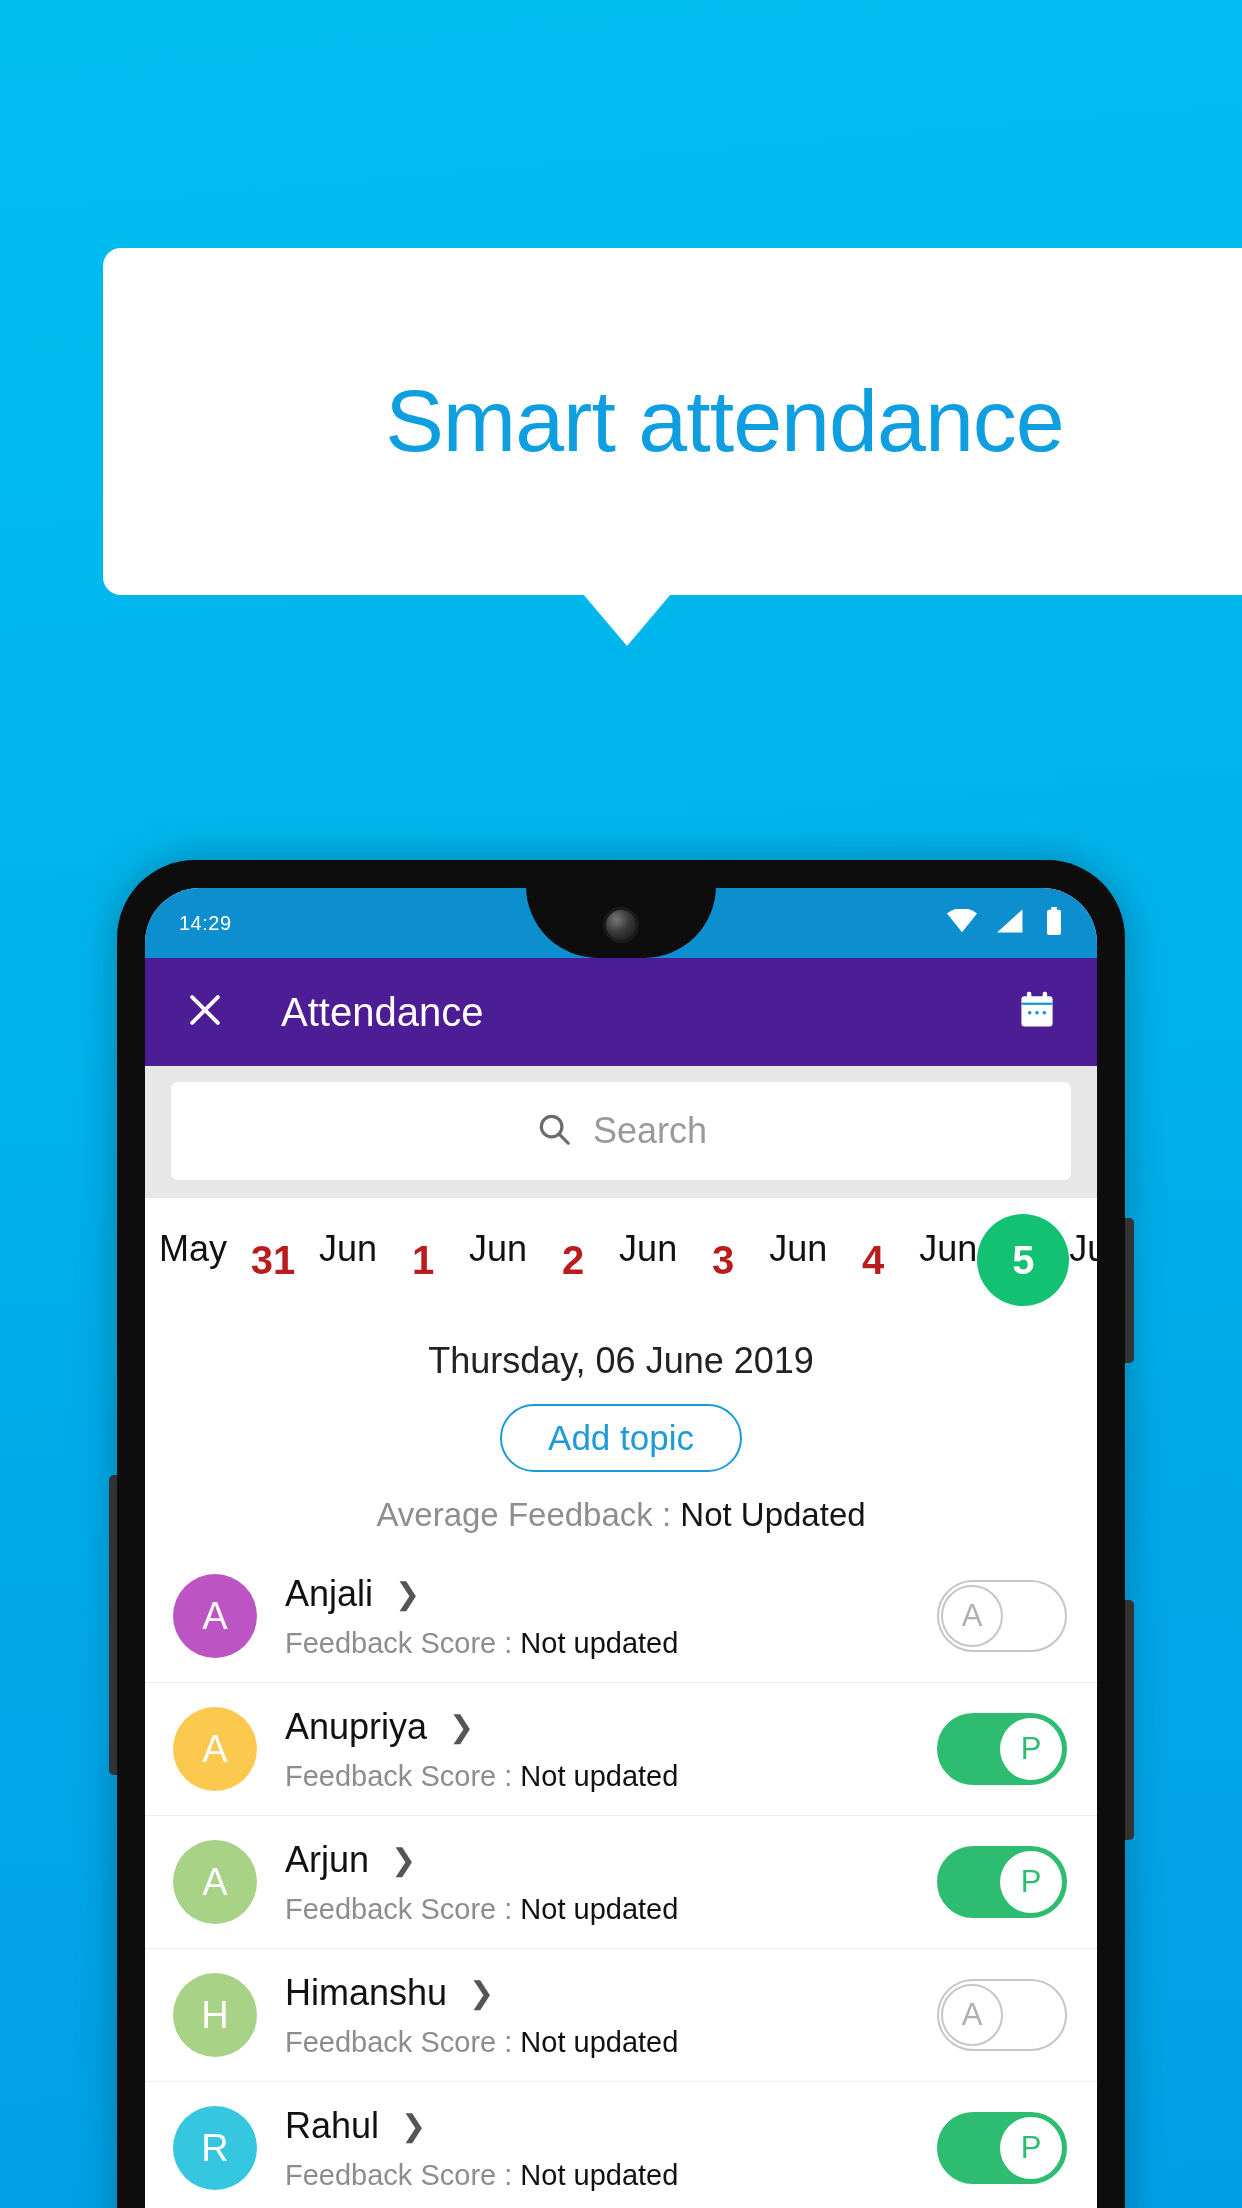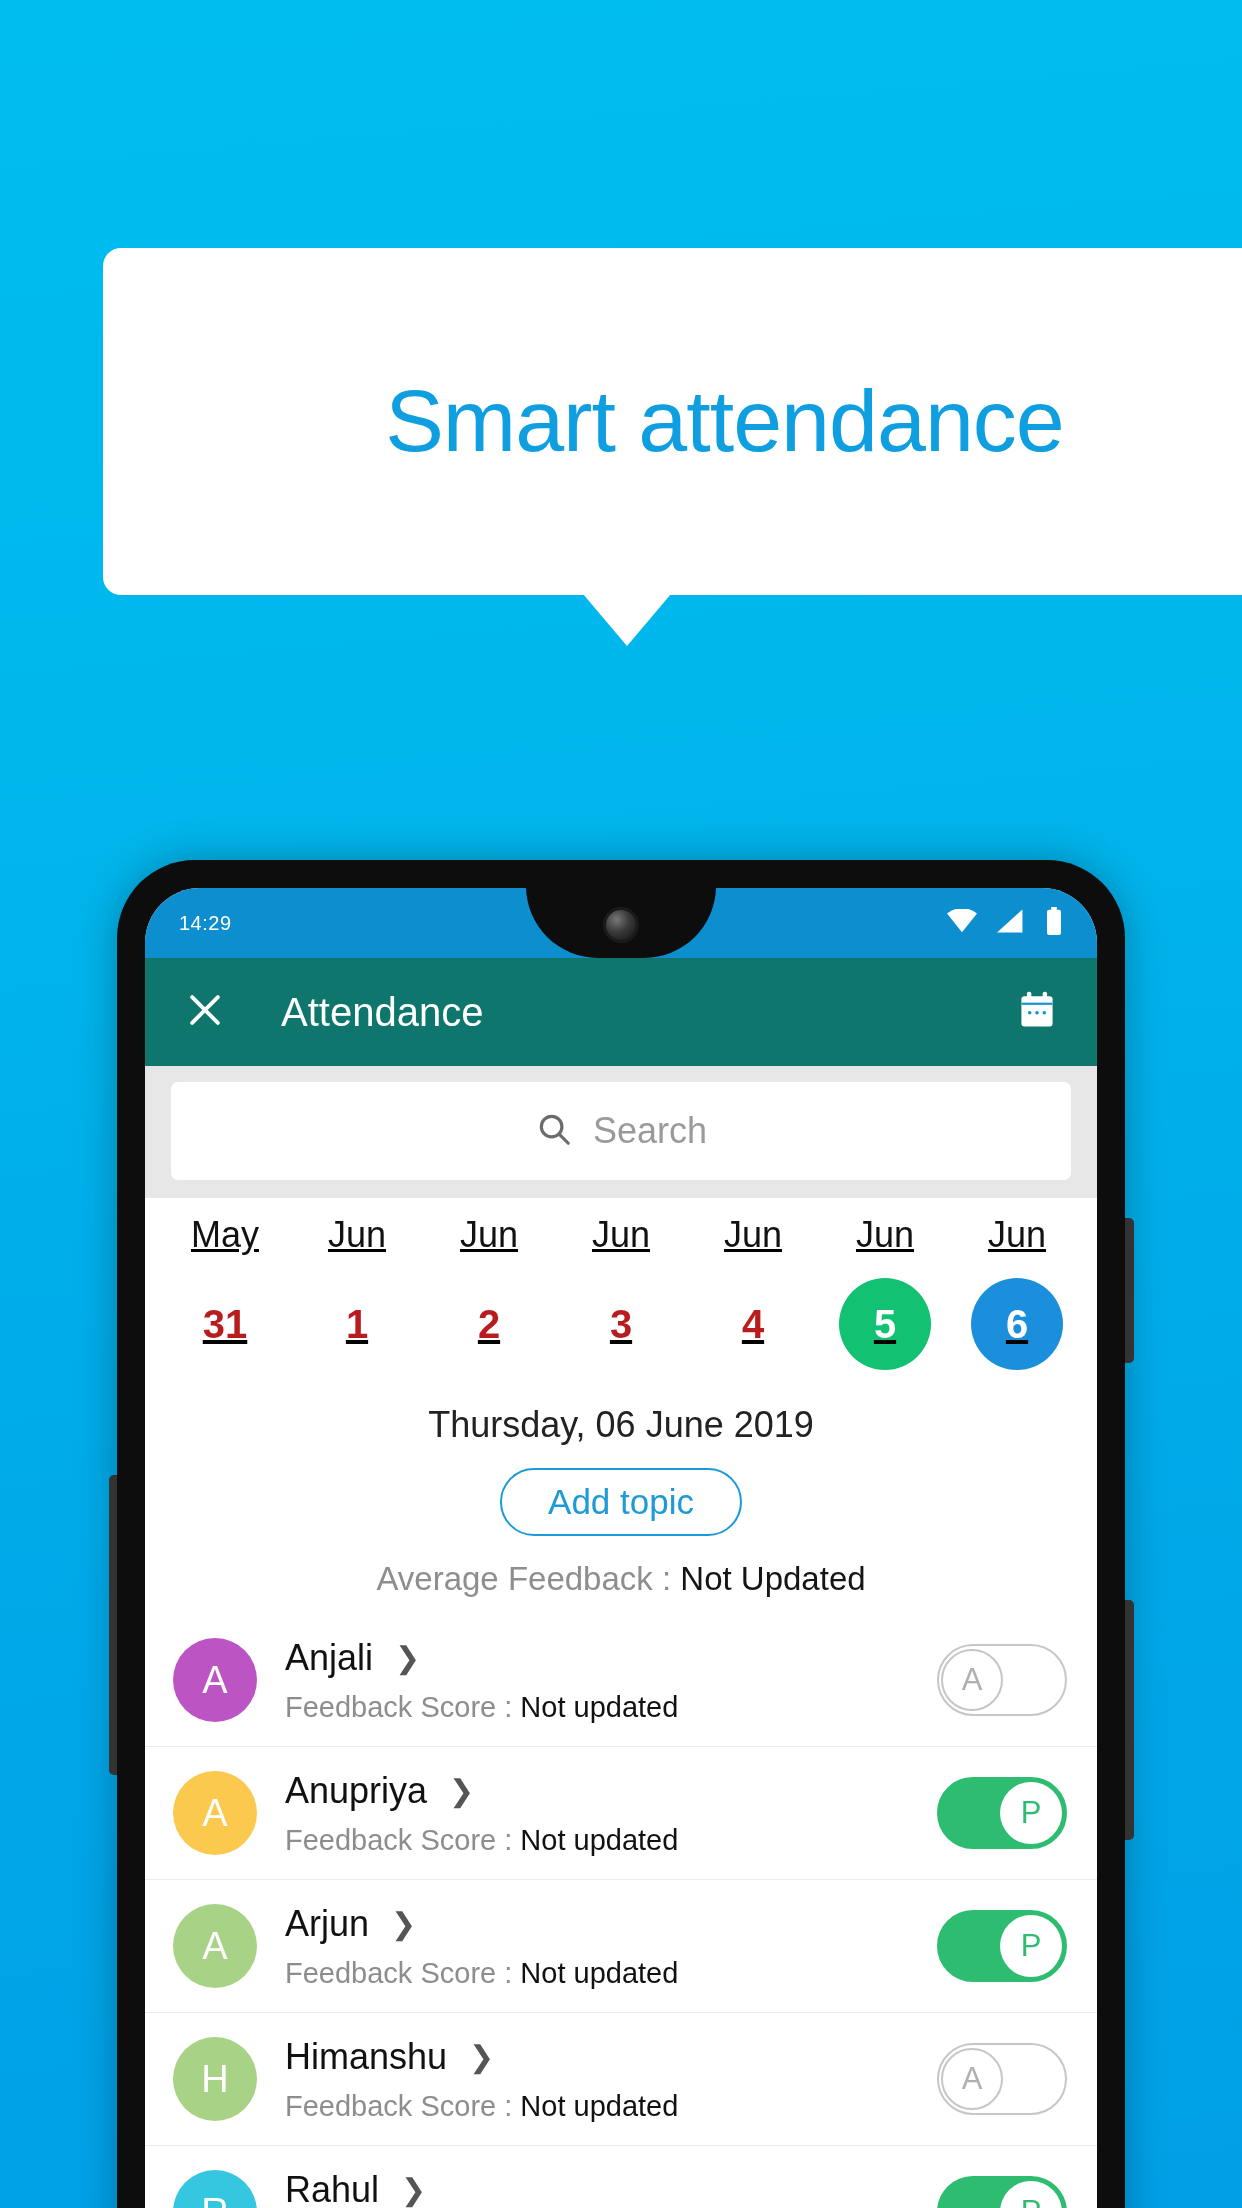--- a/index.html
+++ b/index.html
@@ -67,36 +67,36 @@
   }
   .camera{
     width:30px; height:30px; border-radius:50%;
     background:radial-gradient(circle at 35% 32%, #777 0%, #3a3a3a 45%, #111 100%);
     box-shadow:0 0 0 3px #1b1b1b;
     margin-top:6px;
   }
 
   
   .appbar{
-    height:108px; background:#0f766e;
+    height:108px; background:#4c1d95;
     display:flex; align-items:center; padding:0 38px; color:#fff;
   }
   .appbar-title{ font-size:40px; font-weight:400; margin-left:54px; flex:1; }
 
   
   .searchwrap{ background:#e7e7e7; padding:16px 26px 18px; }
   .searchbox{
     height:98px; background:#fff; border-radius:7px;
     display:flex; align-items:center; justify-content:center; gap:20px;
   }
   .search-placeholder{ font-size:36px; color:#9a9a9a; }
 
   
   .datestrip{ display:flex; padding:16px 14px 6px; }
-  .datecell{ flex:1; display:flex; flex-direction:column; align-items:center;text-decoration:underline; }
+  .datecell{ flex:1; display:flex; align-items:center; }
   .date-mon{ font-size:36px; color:#111; font-weight:400; margin-bottom:22px; }
   .date-num{
     width:92px; height:92px; border-radius:50%;
     display:flex; align-items:center; justify-content:center;
     font-size:40px; font-weight:700; color:#b91c1c;
   }
   .date-num.green{ background:#12c172; color:#fff; }
   .date-num.blue{ background:#1b8fdc; color:#fff; }
 
   

